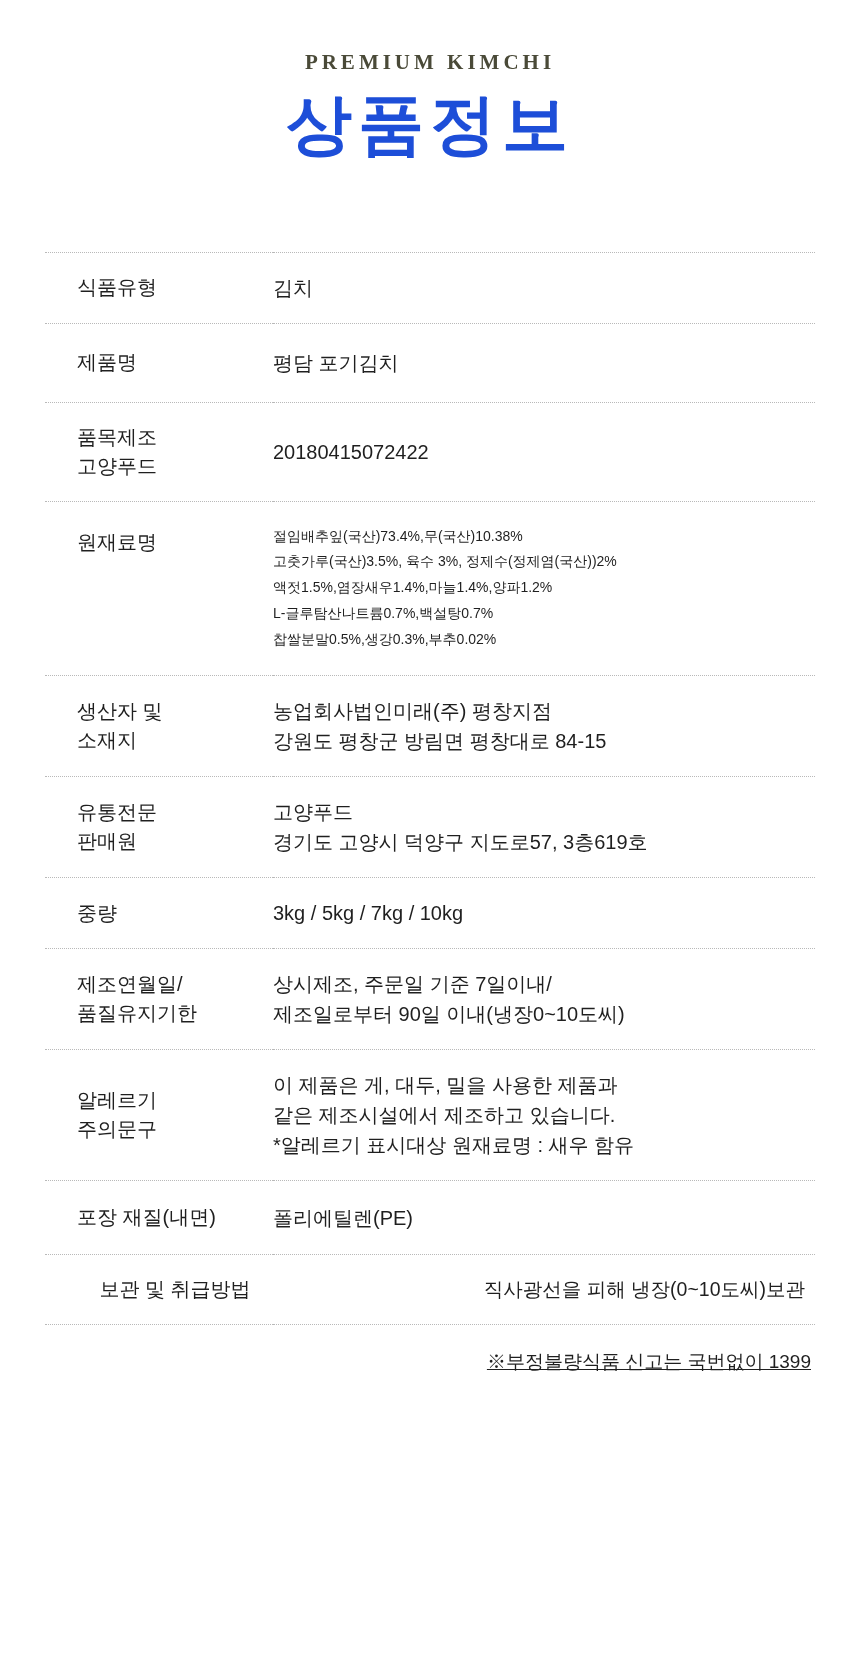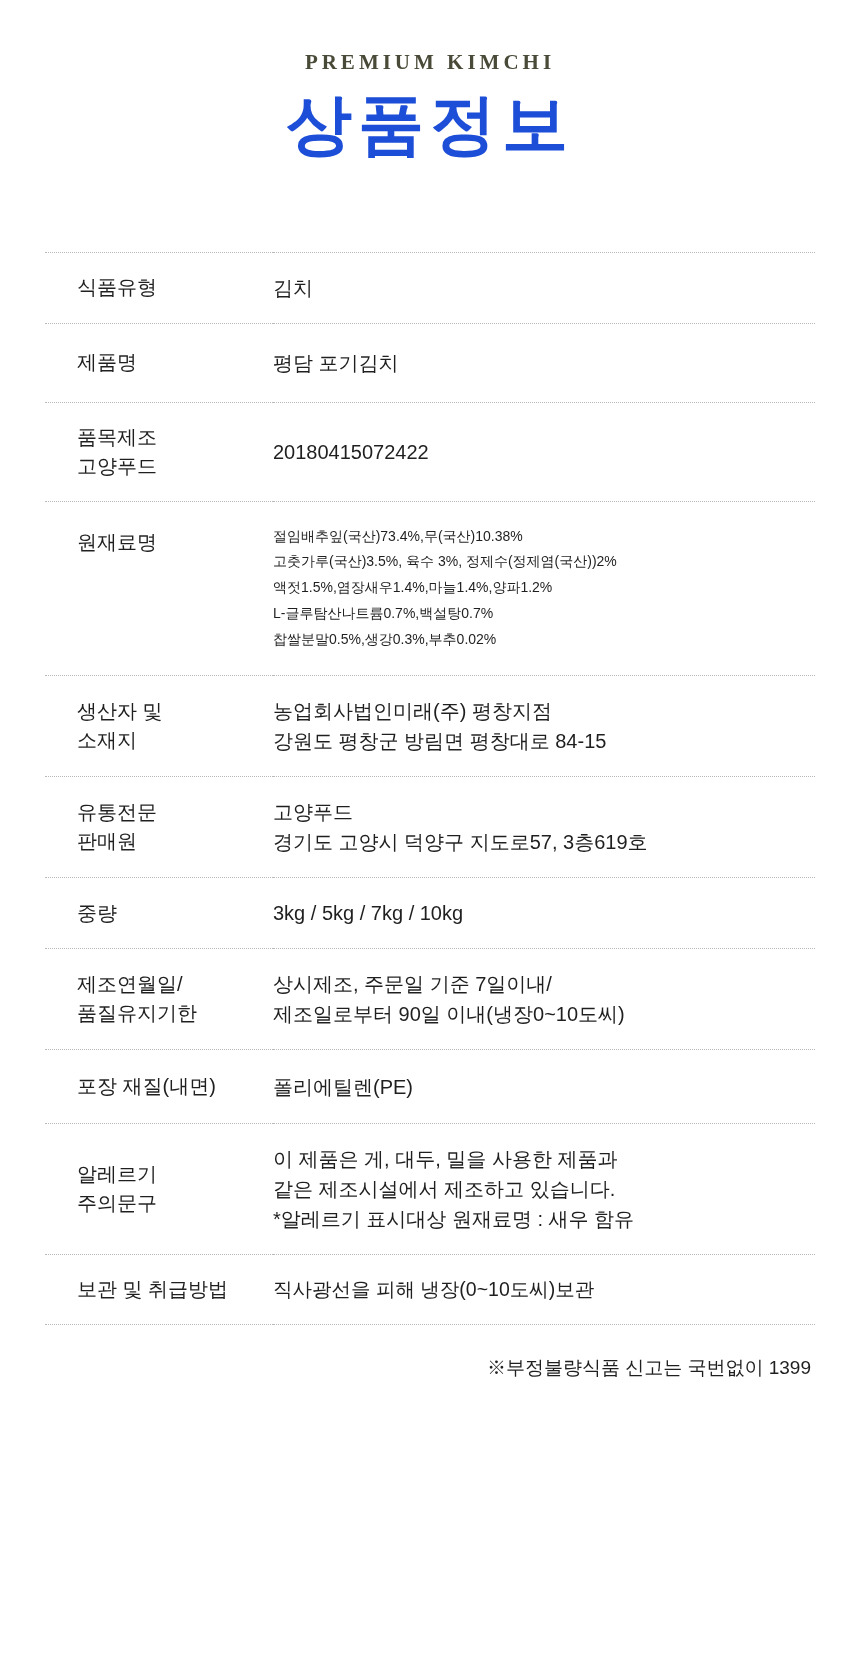--- a/index.html
+++ b/index.html
@@ -86,31 +86,32 @@
     padding-bottom: 22px;
   }
   tr[data-name="row-ingredients"] th {
     vertical-align: top;
     padding-top: 26px;
   }
   tr[data-name="row-product-name"] th,
   tr[data-name="row-product-name"] td { padding-top: 24px; padding-bottom: 24px; }
 
   tr[data-name="row-packaging"] th { padding-top: 22px; padding-bottom: 22px; }
-  tr[data-name="row-storage"] th { width: 228px; }
-  tr[data-name="row-storage"] td { font-size: 19.5px; }
+  tr[data-name="row-storage"] th { width: 228px; text-align: center; }
+  tr[data-name="row-storage"] td { font-size: 19.5px; text-align: right; }
   tr[data-name="row-packaging"] td { padding-left: 0; }
 
   .footnote {
     width: 770px;
-    margin: 30px auto 0 auto;
+    margin: 24px auto 0 auto;
     text-align: right;
     font-size: 19px;
     color: #1f1f1f;
     padding-right: 4px;
+    text-decoration: underline;
   }
 </style>
 </head>
 <body>
 
 <div class="page" data-name="product-info-page">
 
   <div class="header" data-name="page-header">
     <div class="eyebrow" data-name="eyebrow-text">PREMIUM KIMCHI</div>
     <h1 class="main-title" data-name="page-title">상품정보</h1>
@@ -154,30 +155,30 @@
       <tr data-name="row-weight">
         <th data-name="row-label">중량</th>
         <td data-name="row-value">3kg / 5kg / 7kg / 10kg</td>
       </tr>
       <tr data-name="row-manufacture-date">
         <th data-name="row-label">제조연월일/
 품질유지기한</th>
         <td data-name="row-value">상시제조, 주문일 기준 7일이내/
 제조일로부터 90일 이내(냉장0~10도씨)</td>
       </tr>
-      <tr data-name="row-packaging">
-        <th data-name="row-label">포장 재질(내면)</th>
-        <td data-name="row-value">폴리에틸렌(PE)</td>
-      </tr>
       <tr data-name="row-allergy-notice">
         <th data-name="row-label">알레르기
 주의문구</th>
         <td data-name="row-value">이 제품은 게, 대두, 밀을 사용한 제품과
 같은 제조시설에서 제조하고 있습니다.
 *알레르기 표시대상 원재료명 : 새우 함유</td>
+      </tr>
+      <tr data-name="row-packaging">
+        <th data-name="row-label">포장 재질(내면)</th>
+        <td data-name="row-value">폴리에틸렌(PE)</td>
       </tr>
       <tr data-name="row-storage">
         <th data-name="row-label">보관 및 취급방법</th>
         <td data-name="row-value">직사광선을 피해 냉장(0~10도씨)보관</td>
       </tr>
     </tbody>
   </table>
 
   <div class="footnote" data-name="footnote-text">※부정불량식품 신고는 국번없이 1399</div>
 

